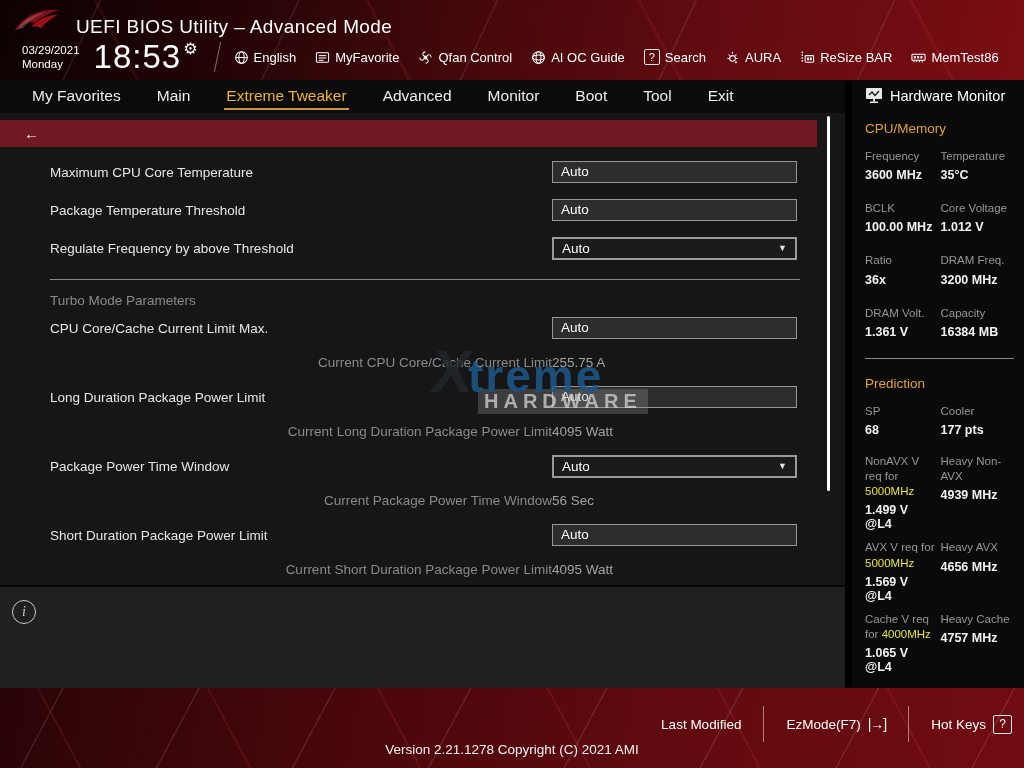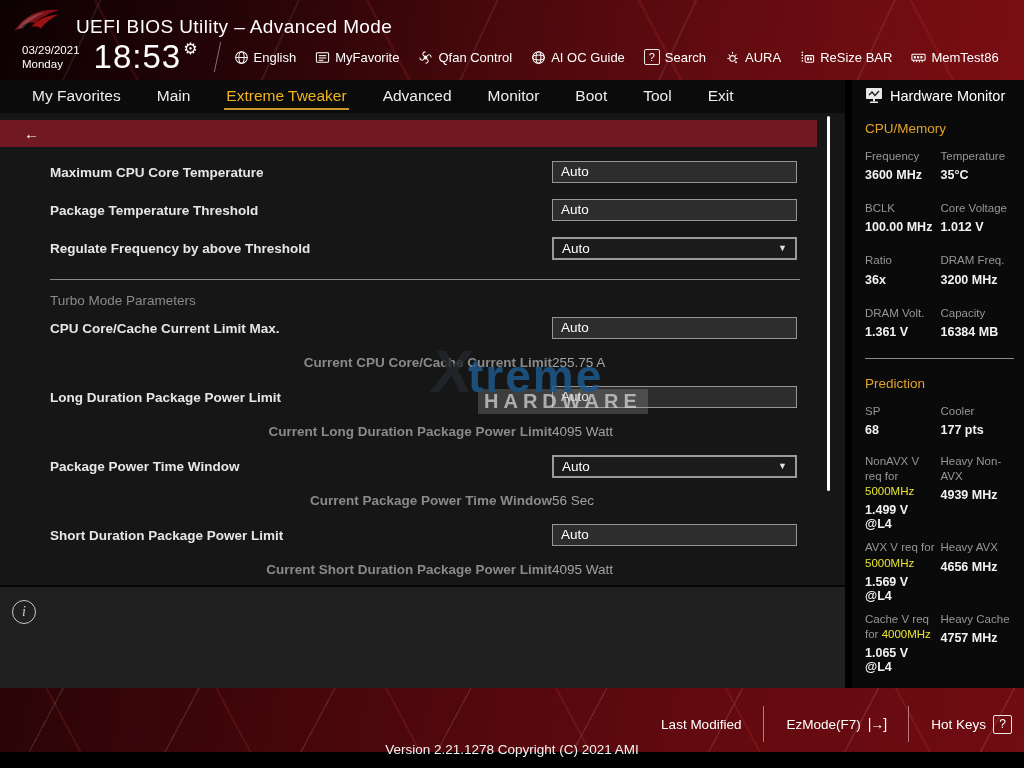--- a/index.html
+++ b/index.html
@@ -38,21 +38,21 @@
   
   .main { position:absolute; top:113px; left:0; width:845px; height:472px; background:#161616; }
   .breadcrumb { position:absolute; top:7px; left:0; width:817px; height:27px; background:#701923;
     display:flex; align-items:center; color:#fff; font-size:13px; }
   .bc-arrow { margin-left:24px; font-size:15px; cursor:pointer; font-family:"Liberation Sans","DejaVu Sans",sans-serif; }
   .bc-path { margin-left:17px; }
   .rows { position:absolute; top:40px; left:0; right:0; }
   .row { display:flex; align-items:center; padding-left:50px; }
   .r-ctl { height:38px; }
   .r-ro  { height:31px;text-align:right; }
-  .row-label { width:502px; font-size:13.5px; color:#e6e6e6;font-weight:bold; }
+  .row-label { width:502px; font-size:13.5px; color:#e6e6e6; }
   .r-ro .row-label { color:#8a8a8a; }
   .input-box { width:245px; height:22px; background:#2d2d2d; border:1px solid #969696;
     color:#fff; font-size:13.5px; line-height:20px; padding-left:8px; cursor:text; }
   .select-box { width:245px; height:23px; background:#1b1b1b; border:2px solid #9a9a9a;
     color:#fff; font-size:13.5px; display:flex; align-items:center; justify-content:space-between;
     padding:0 8px; cursor:pointer; }
   .caret { font-size:9px; color:#e0e0e0; font-family:"Liberation Sans","DejaVu Sans",sans-serif; }
   .ro-value { font-size:13.5px; color:#a2a2a2; }
   .r-sec { margin:12px 45px 0 50px; height:30px; border-top:1px solid #8a8a8a;
     display:flex; align-items:flex-end; color:#8a8a8a; font-size:13.5px; padding-bottom:1px; }
@@ -81,21 +81,21 @@
   .sb-heading { color:#dfa22b; font-size:13.5px; margin:17px 0 13px; }
   .stat-row { display:flex; margin-bottom:19px; }
   .pred .stat-row { margin-bottom:9px; }
   .stat { width:86px; padding-right:4px; }
   .stat-label { font-size:11.5px; color:#969696; line-height:1.32; margin-bottom:4px; }
   .stat-value { font-size:12.5px; color:#f2f2f2; font-weight:bold; }
   .hl { color:#e6e42e; }
   .sb-divider { border-top:1px solid #8a8a8a; margin:3px 2px 0 0; }
 
   
-  .bottom-band { position:absolute; top:688px; left:0; width:1024px; height:64px;
+  .bottom-band { position:absolute; top:688px; left:0; width:1024px; height:80px;
     background:
       repeating-linear-gradient(118deg, rgba(255,255,255,0) 0 55px, rgba(255,255,255,0.10) 55px 56.5px, rgba(255,255,255,0) 56.5px 120px),
       repeating-linear-gradient(62deg, rgba(255,60,60,0) 0 70px, rgba(255,80,80,0.12) 70px 72px, rgba(255,60,60,0) 72px 150px),
       linear-gradient(100deg, #2a0407 0%, #4a070c 35%, #600a0f 65%, #700c12 100%);
   }
   .footer-actions { position:absolute; top:18px; right:12px; display:flex; align-items:center; color:#fff; font-size:13.5px; }
   .fa-item { display:flex; align-items:center; gap:7px; cursor:pointer; white-space:nowrap; }
   .fa-sep { width:1px; height:36px; background:#cf9f9f; opacity:0.75; margin:0 22px; }
   .ez-glyph { font-size:14px; letter-spacing:-1px; font-family:"Liberation Sans","DejaVu Sans",sans-serif; }
   .hk-box { display:inline-flex; align-items:center; justify-content:center; width:19px; height:19px;

